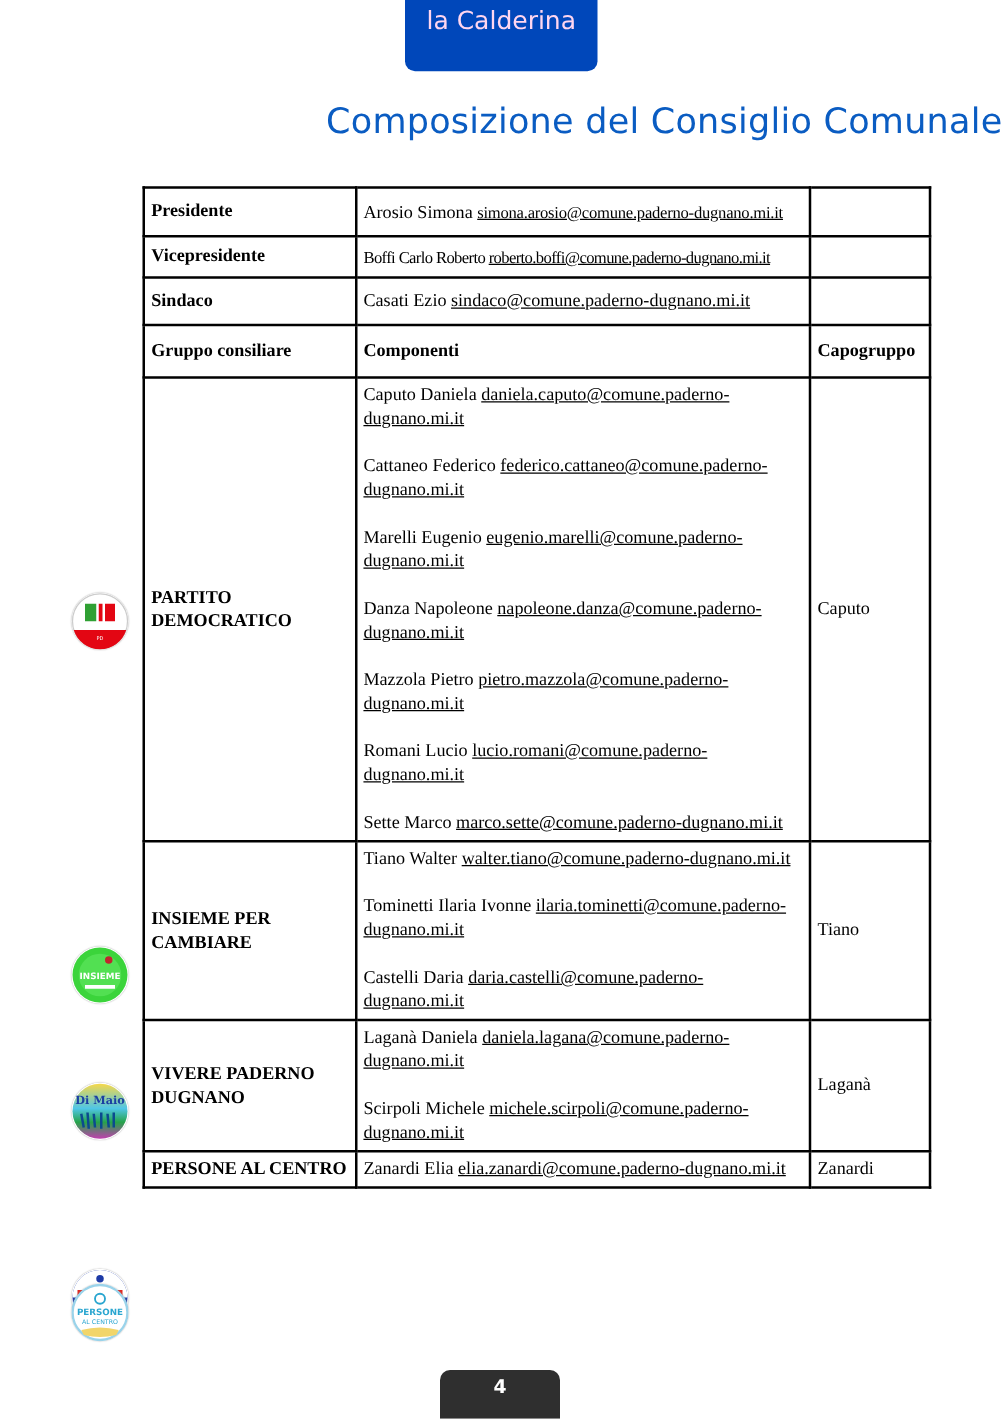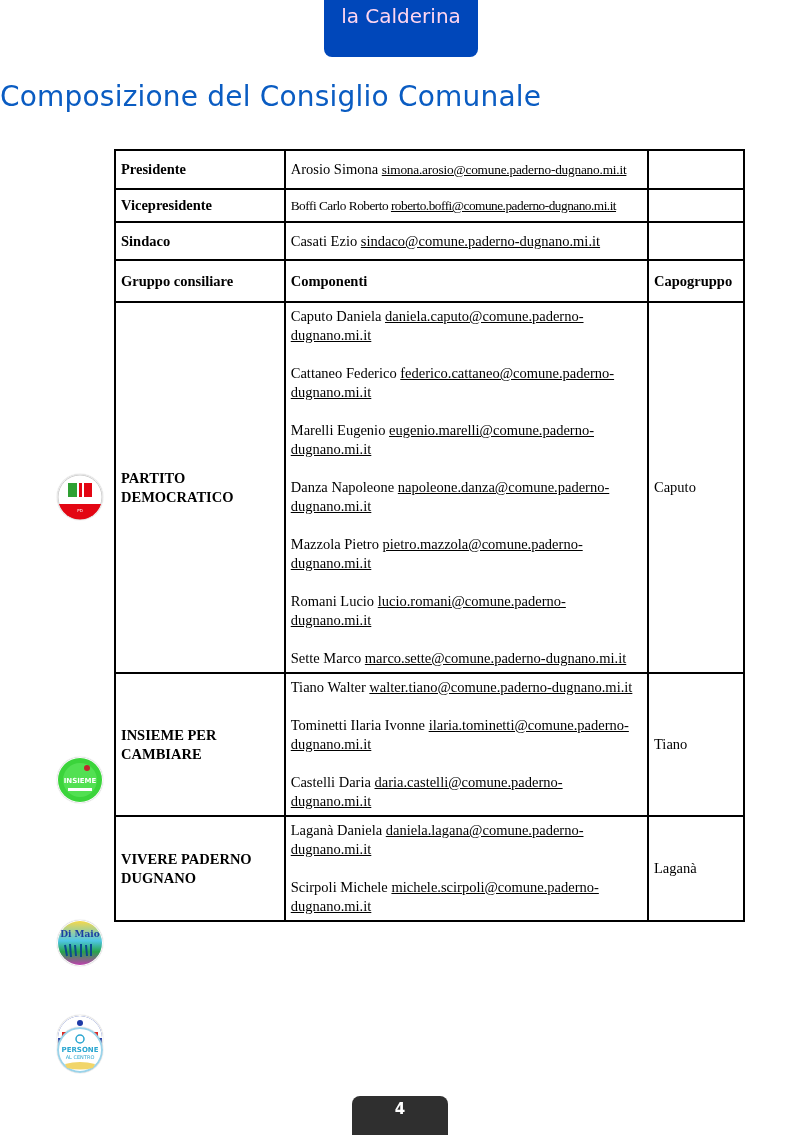--- a/index.html
+++ b/index.html
@@ -1,18 +1,18 @@
 <!DOCTYPE html>
 <html><head>
 <meta charset="utf-8">
 <style>
   html, body { margin:0; padding:0; background:#ffffff; }
   body { width:802px; height:1135px; position:relative; overflow:hidden; font-family:"Liberation Serif", serif; color:#000; }
   .header-tab { position:absolute; left:324px; top:0; width:154px; height:57px; background:#0047ba; border-radius:0 0 8px 8px; color:#ffd6f0; font-family:"DejaVu Sans", sans-serif; font-size:20px; display:flex; justify-content:center; padding-top:4px; box-sizing:border-box; }
-  .page-title { position:absolute; left:0; width:802px; top:80px; text-align:left; font-family:"DejaVu Sans", sans-serif; font-size:28px; color:#0a5cc2; letter-spacing:0.2px; }
+  .page-title { position:absolute; left:0; width:802px; top:80px; text-align:right; font-family:"DejaVu Sans", sans-serif; font-size:28px; color:#0a5cc2; letter-spacing:0.2px; }
   table.council { position:absolute; left:114px; top:149px; width:631px; border-collapse:collapse; font-size:14.5px; line-height:19px; }
   table.council td { border:2px solid #000; padding:4px 5px; vertical-align:middle; }
   td.c1 { width:158px; font-weight:bold; }
   td.c2 { width:352px; }
   td.c3 { width:84px; }
   .hdr td { font-weight:bold; }
   .member { display:block; }
   .member + .member { margin-top:19px; }
   .email { text-decoration:underline; }
   .small { font-size:13.3px; letter-spacing:-0.2px; }
@@ -40,21 +40,21 @@
 </div>
 <div class="logo" style="top:757px;">
   <svg width="46" height="46" viewBox="0 0 46 46">
     <circle cx="23" cy="23" r="22" fill="#3bd43b"></circle>
     <circle cx="23" cy="23" r="17" fill="#52e052"></circle>
     <circle cx="30" cy="11" r="3" fill="#c0262d"></circle>
     <text x="23" y="26" font-size="7" font-weight="bold" fill="#fff" text-anchor="middle" font-family="DejaVu Sans, sans-serif">INSIEME</text>
     <rect x="11" y="31" width="24" height="3" fill="#fff"></rect>
   </svg>
 </div>
-<div class="logo" style="top:920px;">
+<div class="logo" style="top:866px;">
   <svg width="46" height="46" viewBox="0 0 46 46">
     <defs>
       <linearGradient id="dm" x1="0" y1="0" x2="0" y2="1">
         <stop offset="0" stop-color="#f6d84a"></stop>
         <stop offset="0.45" stop-color="#4fc6e6"></stop>
         <stop offset="0.7" stop-color="#26a34a"></stop>
         <stop offset="1" stop-color="#c03fae"></stop>
       </linearGradient>
     </defs>
     <circle cx="23" cy="23" r="22" fill="url(#dm)"></circle>
@@ -140,16 +140,23 @@
   <tr>
     <td class="c1">VIVERE PADERNO DUGNANO</td>
     <td class="c2">
       <span class="member"><span>Laganà Daniela</span> <a class="email">daniela.lagana@comune.paderno-dugnano.mi.it</a></span>
       <span class="member"><span>Scirpoli Michele</span> <a class="email">michele.scirpoli@comune.paderno-dugnano.mi.it</a></span>
     </td>
     <td class="c3">Laganà</td>
   </tr>
 
 
+  <tr>
+    <td class="c1">PERSONE AL CENTRO</td>
+    <td class="c2">
+      <span class="member"><span>Zanardi Elia</span> <a class="email">elia.zanardi@comune.paderno-dugnano.mi.it</a></span>
+    </td>
+    <td class="c3">Zanardi</td>
+  </tr>
 </tbody>
   </table>
 
 <div class="page-num">4</div>
 
 </body></html>

